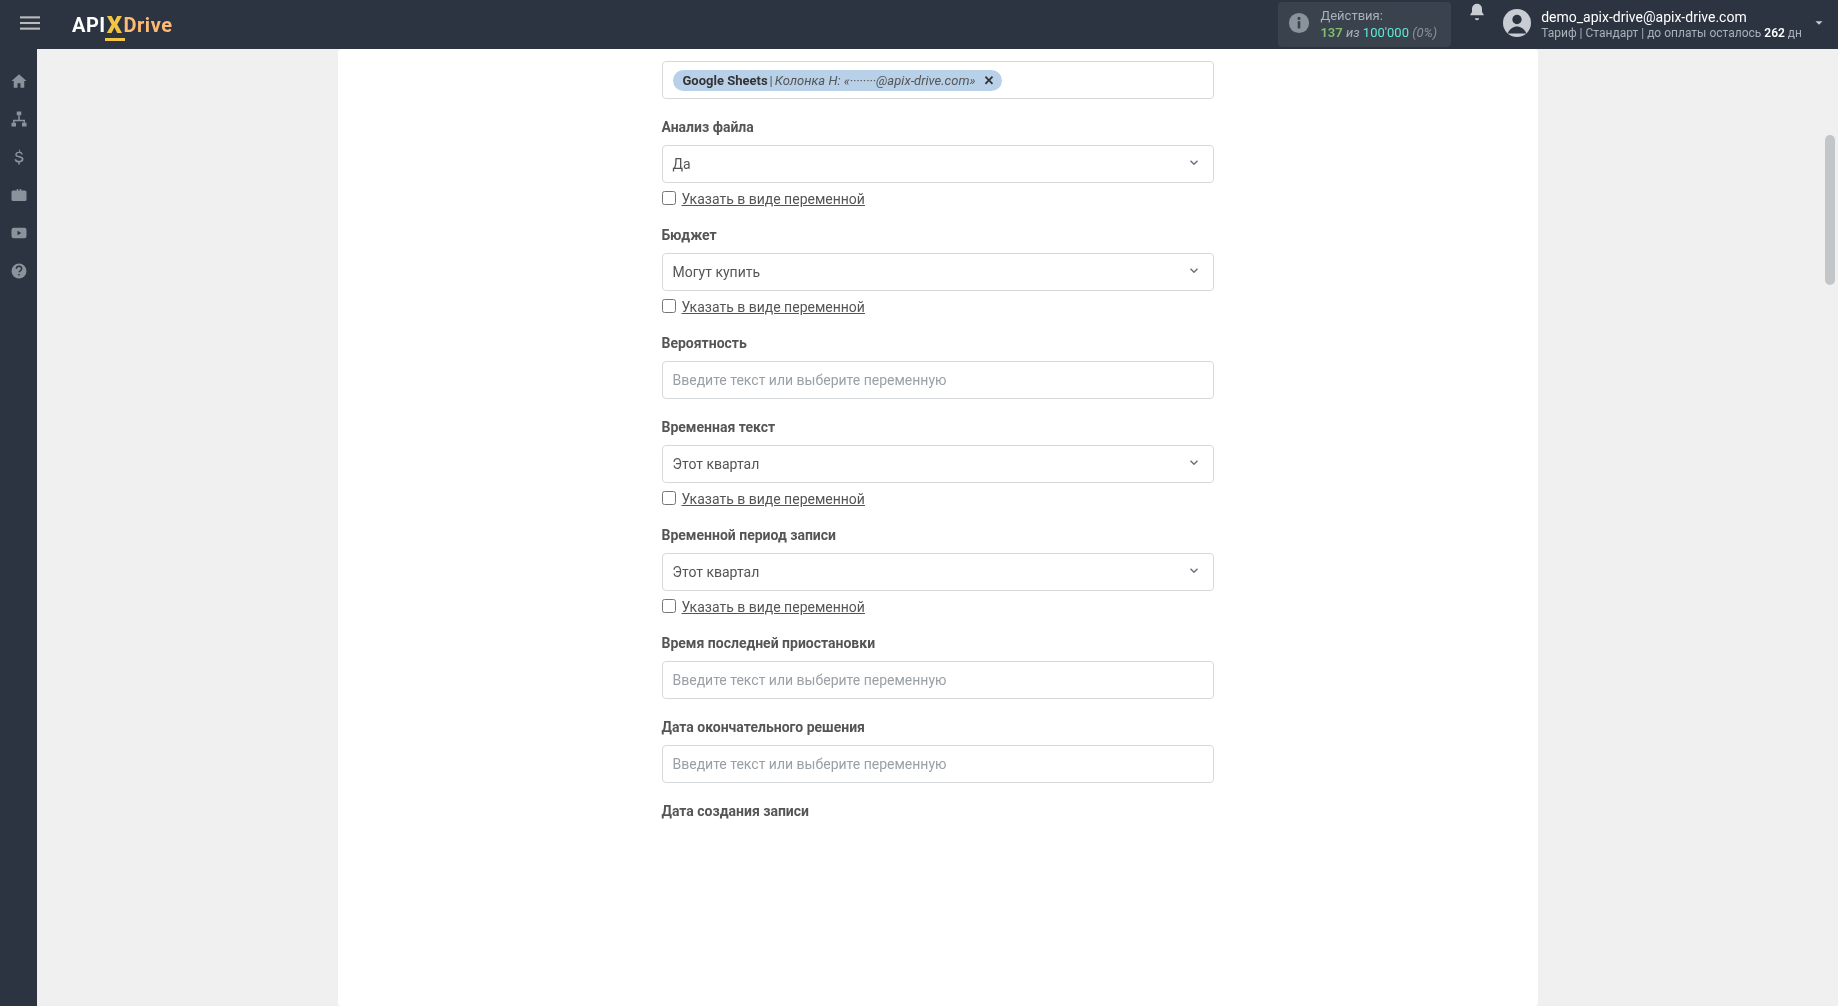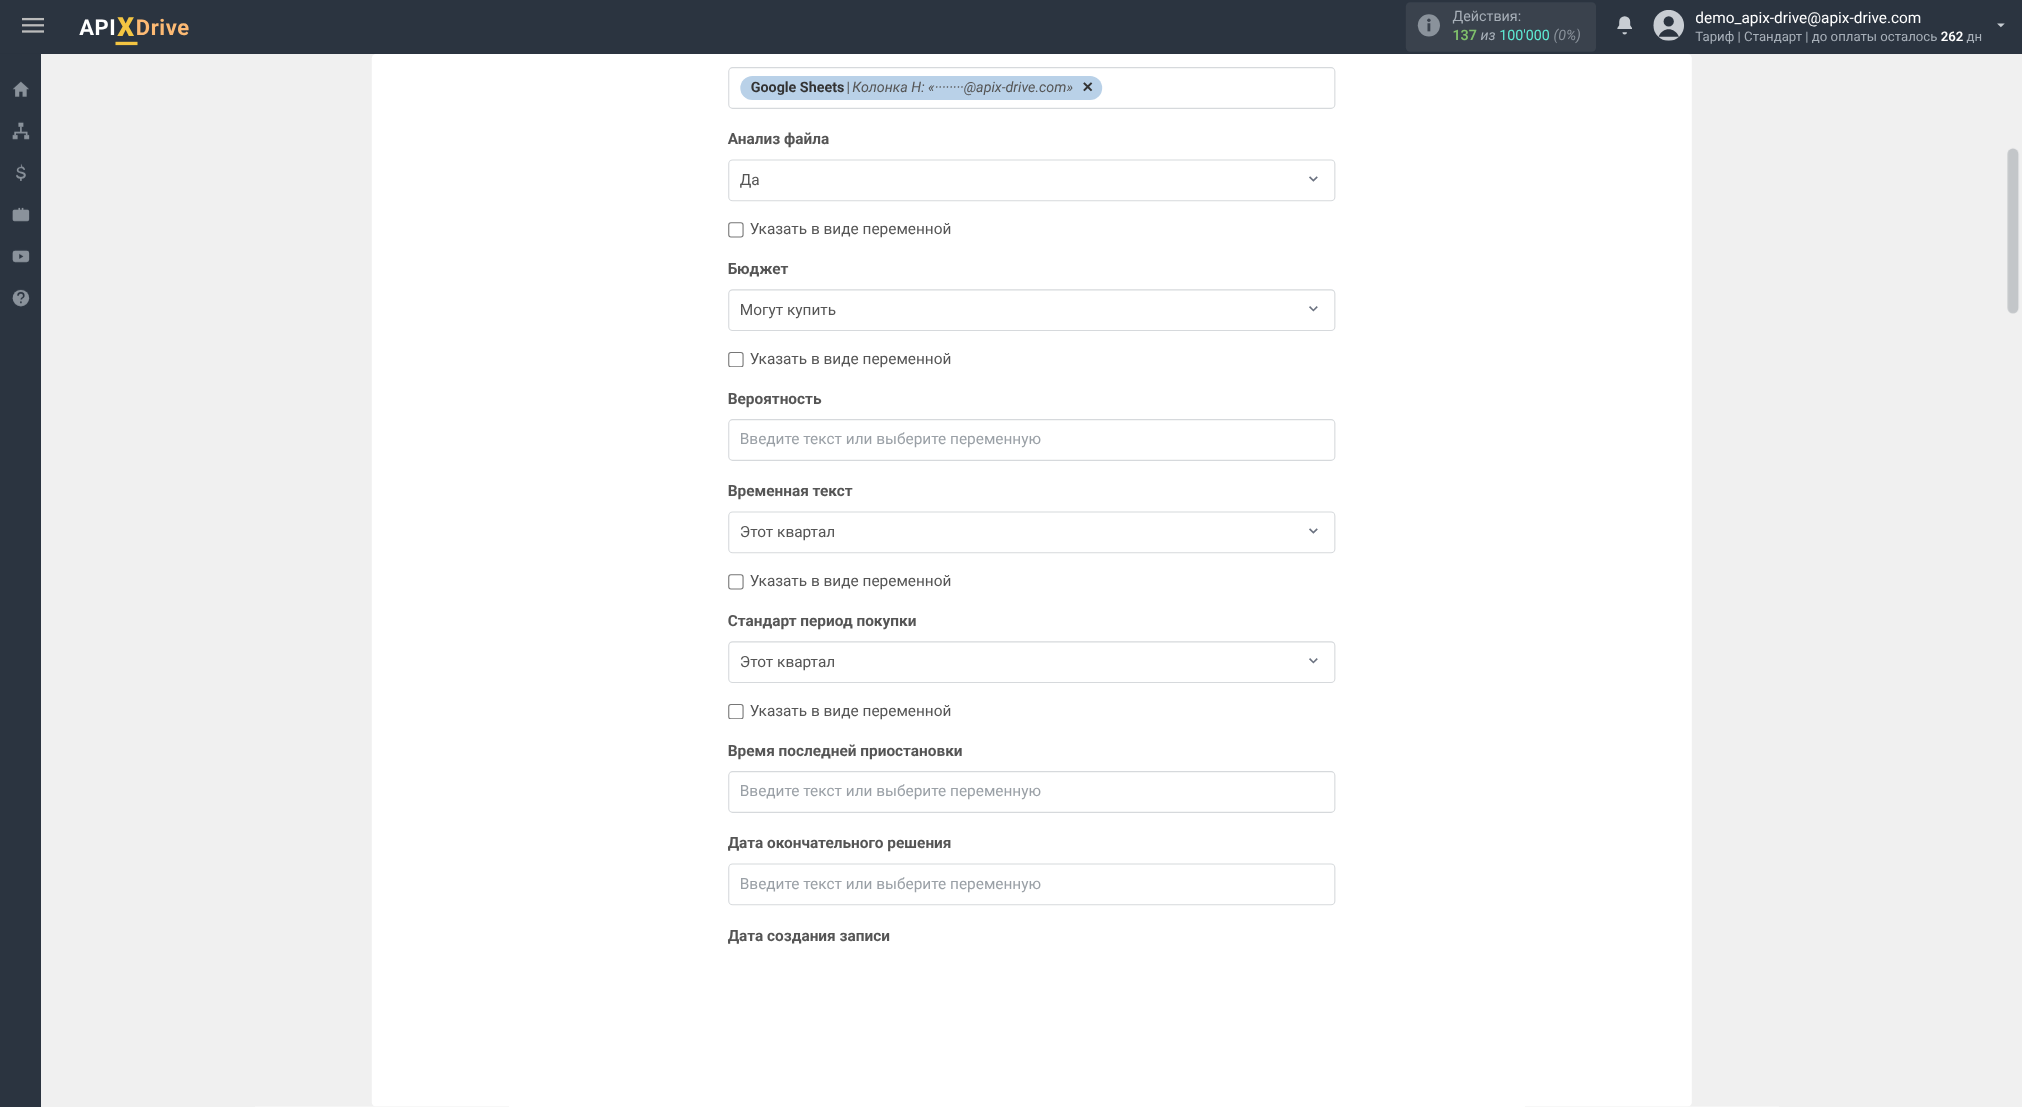--- a/index.html
+++ b/index.html
@@ -7,21 +7,21 @@
 
 
 .header { background: #2b3440; height: 49px; display: flex; align-items: center; padding: 0 12px; color: #fff; position: fixed; top: 0; left: 0; right: 0; z-index: 100; }
 .hamburger { cursor: pointer; padding: 8px; color: #bbb; }
 .hamburger svg { width: 20px; height: 20px; }
 .logo { display: flex; align-items: center; margin-left: 24px; font-weight: 700; font-size: 20px; letter-spacing: 0.5px; }
 .logo .api { color: #fff; }
 .logo .x { color: #f4c542; font-weight: 900; font-size: 24px; margin: 0 1px; position: relative; }
 .logo .x::after { content: ""; position: absolute; bottom: -2px; left: -2px; right: -2px; height: 3px; background: #f4c542; }
 .logo .drive { color: #fdba74; }
-.header-right { margin-left: auto; display: flex; align-items: center; gap: 16px; }
+.header-right { margin-left: auto; display: flex; gap: 16px; }
 .actions-box { background: #3a424d; border-radius: 4px; padding: 6px 14px 6px 10px; display: flex; align-items: center; gap: 10px; }
 .actions-box .info-icon { color: #8a929b; }
 .actions-box .info-icon svg { width: 22px; height: 22px; }
 .actions-text { font-size: 13px; line-height: 1.3; }
 .actions-text .label { color: #a8b0b9; }
 .actions-text .nums { }
 .actions-text .used { color: #7fbf6b; font-weight: 600; }
 .actions-text .of { color: #a8b0b9; font-style: italic; }
 .actions-text .total { color: #5eead4; font-weight: 400; }
 .actions-text .pct { color: #8a929b; font-style: italic; }
@@ -56,21 +56,21 @@
 .input-box .placeholder { font-size: 14px; color: #9aa0a6; }
 .input-box .chevron { position: absolute; right: 12px; top: 50%; transform: translateY(-50%); color: #6b7280; pointer-events: none; }
 .input-box .chevron svg { width: 14px; height: 14px; }
 
 .tag { display: inline-flex; align-items: center; background: #b9d1e8; border-radius: 12px; padding: 3px 8px 3px 10px; font-size: 13px; color: #333; gap: 2px; }
 .tag .src { font-weight: 700; color: #333; }
 .tag .sep { color: #555; }
 .tag .col { font-style: italic; color: #555; }
 .tag .x { margin-left: 6px; font-weight: 700; color: #333; cursor: pointer; font-style: normal; }
 
-.checkbox-row { display: flex; align-items: center; gap: 6px; margin-top: 18px; font-size: 14px; color: #555; }
+.checkbox-row { display: flex; gap: 6px; margin-top: 8px; font-size: 14px; color: #555; text-decoration: underline; }
 .checkbox-row input { width: 14px; height: 14px; cursor: pointer; }
 .checkbox-row label { cursor: pointer; }
 
 
 .scroll-track { position: fixed; top: 49px; right: 0; width: 16px; bottom: 0; background: #f0f0f0; }
 .scroll-thumb { position: absolute; top: 86px; right: 3px; width: 10px; height: 150px; background: #c3c6c9; border-radius: 5px; }
 </style>
 </head>
 <body>
 
@@ -231,21 +231,21 @@
                   <path d="M6 9l6 6 6-6"></path>
                 </svg></span>
           </div>
           <div class="checkbox-row">
             <input type="checkbox" id="cb3" style="">
             <label for="cb3">Указать в виде переменной</label>
           </div>
         </div>
 
         <div class="field">
-          <label class="field-label">Стандарт период покупки</label>
+          <label class="field-label">Временной период записи</label>
           <div class="input-box select">
             <span class="value">Этот квартал</span>
             <span class="chevron"><svg viewBox="0 0 24 24" fill="none" stroke="currentColor" stroke-width="2.5">
                   <path d="M6 9l6 6 6-6"></path>
                 </svg></span>
           </div>
           <div class="checkbox-row">
             <input type="checkbox" id="cb4" style="">
             <label for="cb4">Указать в виде переменной</label>
           </div>

